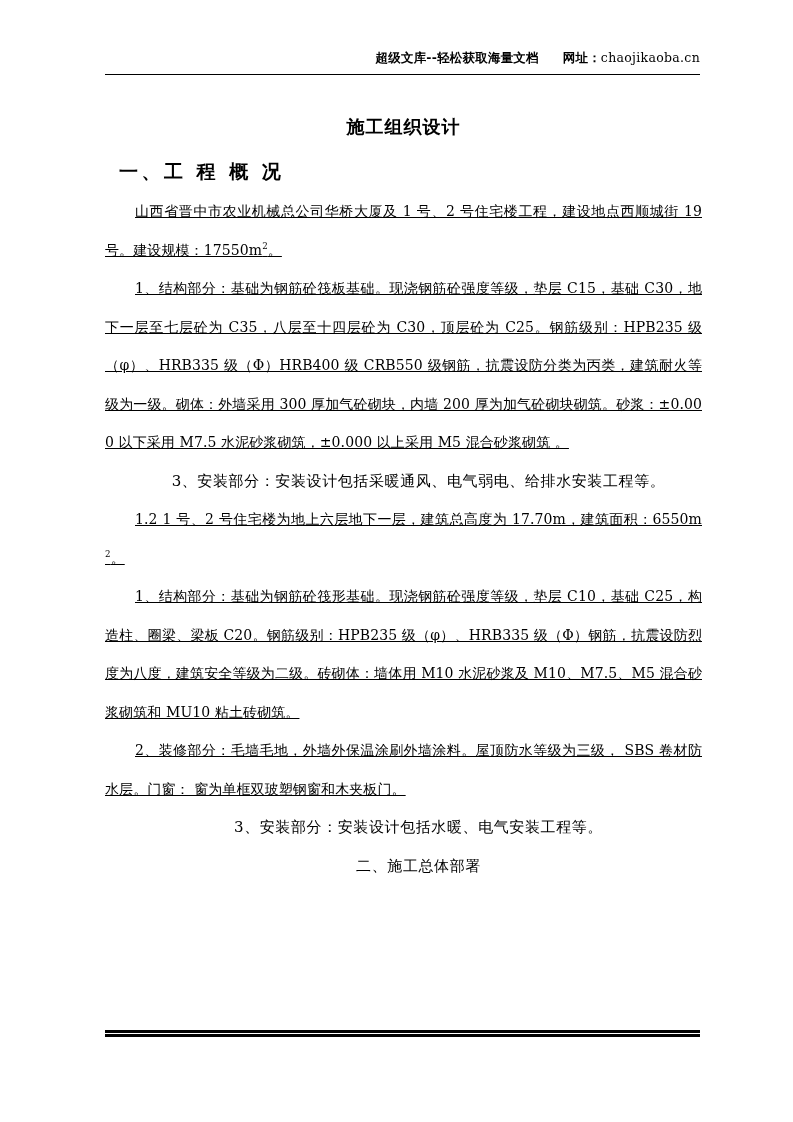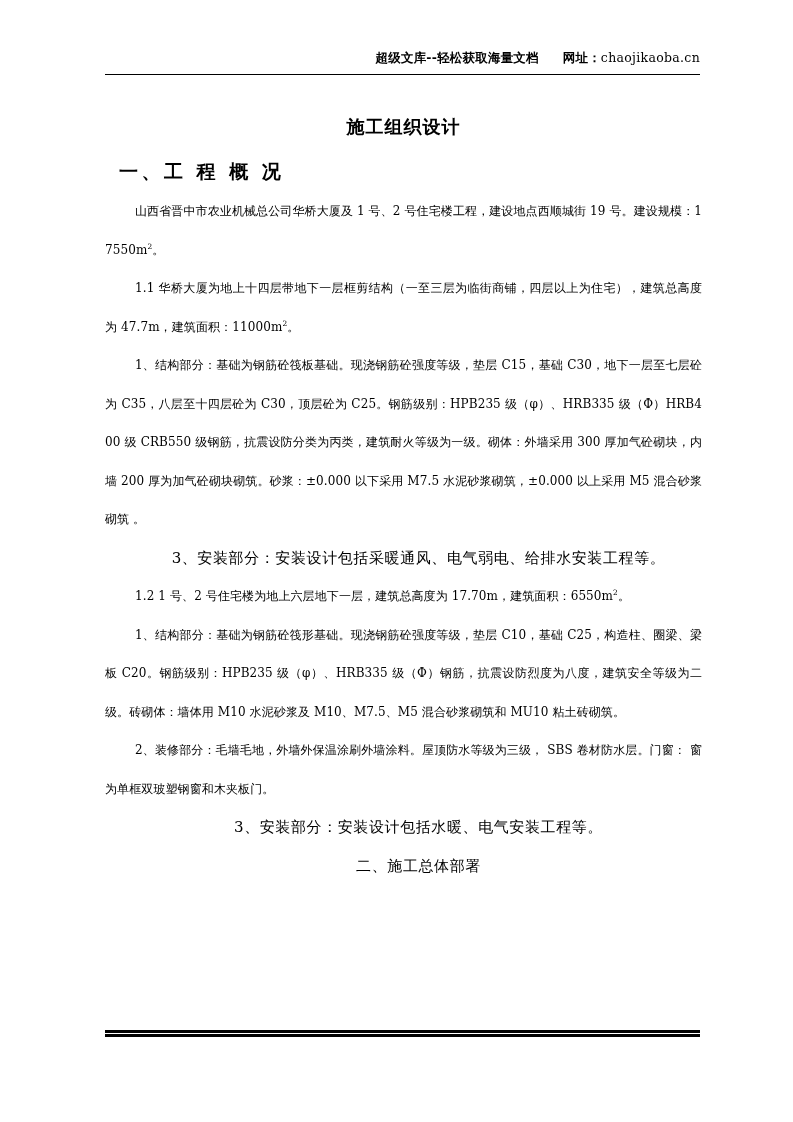--- a/index.html
+++ b/index.html
@@ -91,28 +91,29 @@
   .heading1 {
     font-size: 19px;
     font-weight: bold;
     letter-spacing: 3.5px;
     margin: 0 0 6px 0;
     line-height: 30px;
     text-indent: 14px;
   }
 
   p.para {
-    font-size: 12px;
+    font-size: 14px;
     line-height: 38.5px;
     margin: 0;
     text-align: justify;
     text-justify: inter-ideograph;
     text-indent: 30px;
     letter-spacing: 0.1px;
     word-break: break-all;
+    text-decoration: underline;
   }
   p.sub-heading {
     font-size: 15px;
     line-height: 38.5px;
     margin: 0;
     text-indent: 30px;
     letter-spacing: 0.6px;
     text-align: center;
   }
   sup {
@@ -135,21 +136,20 @@
   <div class="header-rule"></div>
 
   <div class="content">
 
     <h1 class="doc-title">施工组织设计</h1>
 
     <div class="heading1">一、工 程 概 况</div>
 
     <p class="para"><span>山西省晋中市农业机械总公司华桥大厦及 1 号、2 号住宅楼工程，建设地点西顺城街 19 号。建设规模：17550m</span><sup>2</sup><span>。</span></p>
 
-    <p class="para"><span>1.1 华桥大厦为地上十四层带地下一层框剪结构（一至三层为临街商铺，四层以上为住宅），建筑总高度为 47.7m，建筑面积：11000m</span><sup>2</sup><span>。</span></p>
 
     <p class="para">1、结构部分：基础为钢筋砼筏板基础。现浇钢筋砼强度等级，垫层 C15，基础 C30，地下一层至七层砼为 C35，八层至十四层砼为 C30，顶层砼为 C25。钢筋级别：HPB235 级（φ）、HRB335 级（Φ）HRB400 级 CRB550 级钢筋，抗震设防分类为丙类，建筑耐火等级为一级。砌体：外墙采用 300 厚加气砼砌块，内墙 200 厚为加气砼砌块砌筑。砂浆：±0.000 以下采用 M7.5 水泥砂浆砌筑，±0.000 以上采用 M5 混合砂浆砌筑 。</p>
 
 
     <p class="sub-heading">3、安装部分：安装设计包括采暖通风、电气弱电、给排水安装工程等。</p>
 
     <p class="para"><span>1.2    1 号、2 号住宅楼为地上六层地下一层，建筑总高度为 17.70m，建筑面积：6550m</span><sup>2</sup><span>。</span></p>
 
     <p class="para">1、结构部分：基础为钢筋砼筏形基础。现浇钢筋砼强度等级，垫层 C10，基础 C25，构造柱、圈梁、梁板 C20。钢筋级别：HPB235 级（φ）、HRB335 级（Φ）钢筋，抗震设防烈度为八度，建筑安全等级为二级。砖砌体：墙体用 M10 水泥砂浆及 M10、M7.5、M5 混合砂浆砌筑和 MU10 粘土砖砌筑。</p>
 

